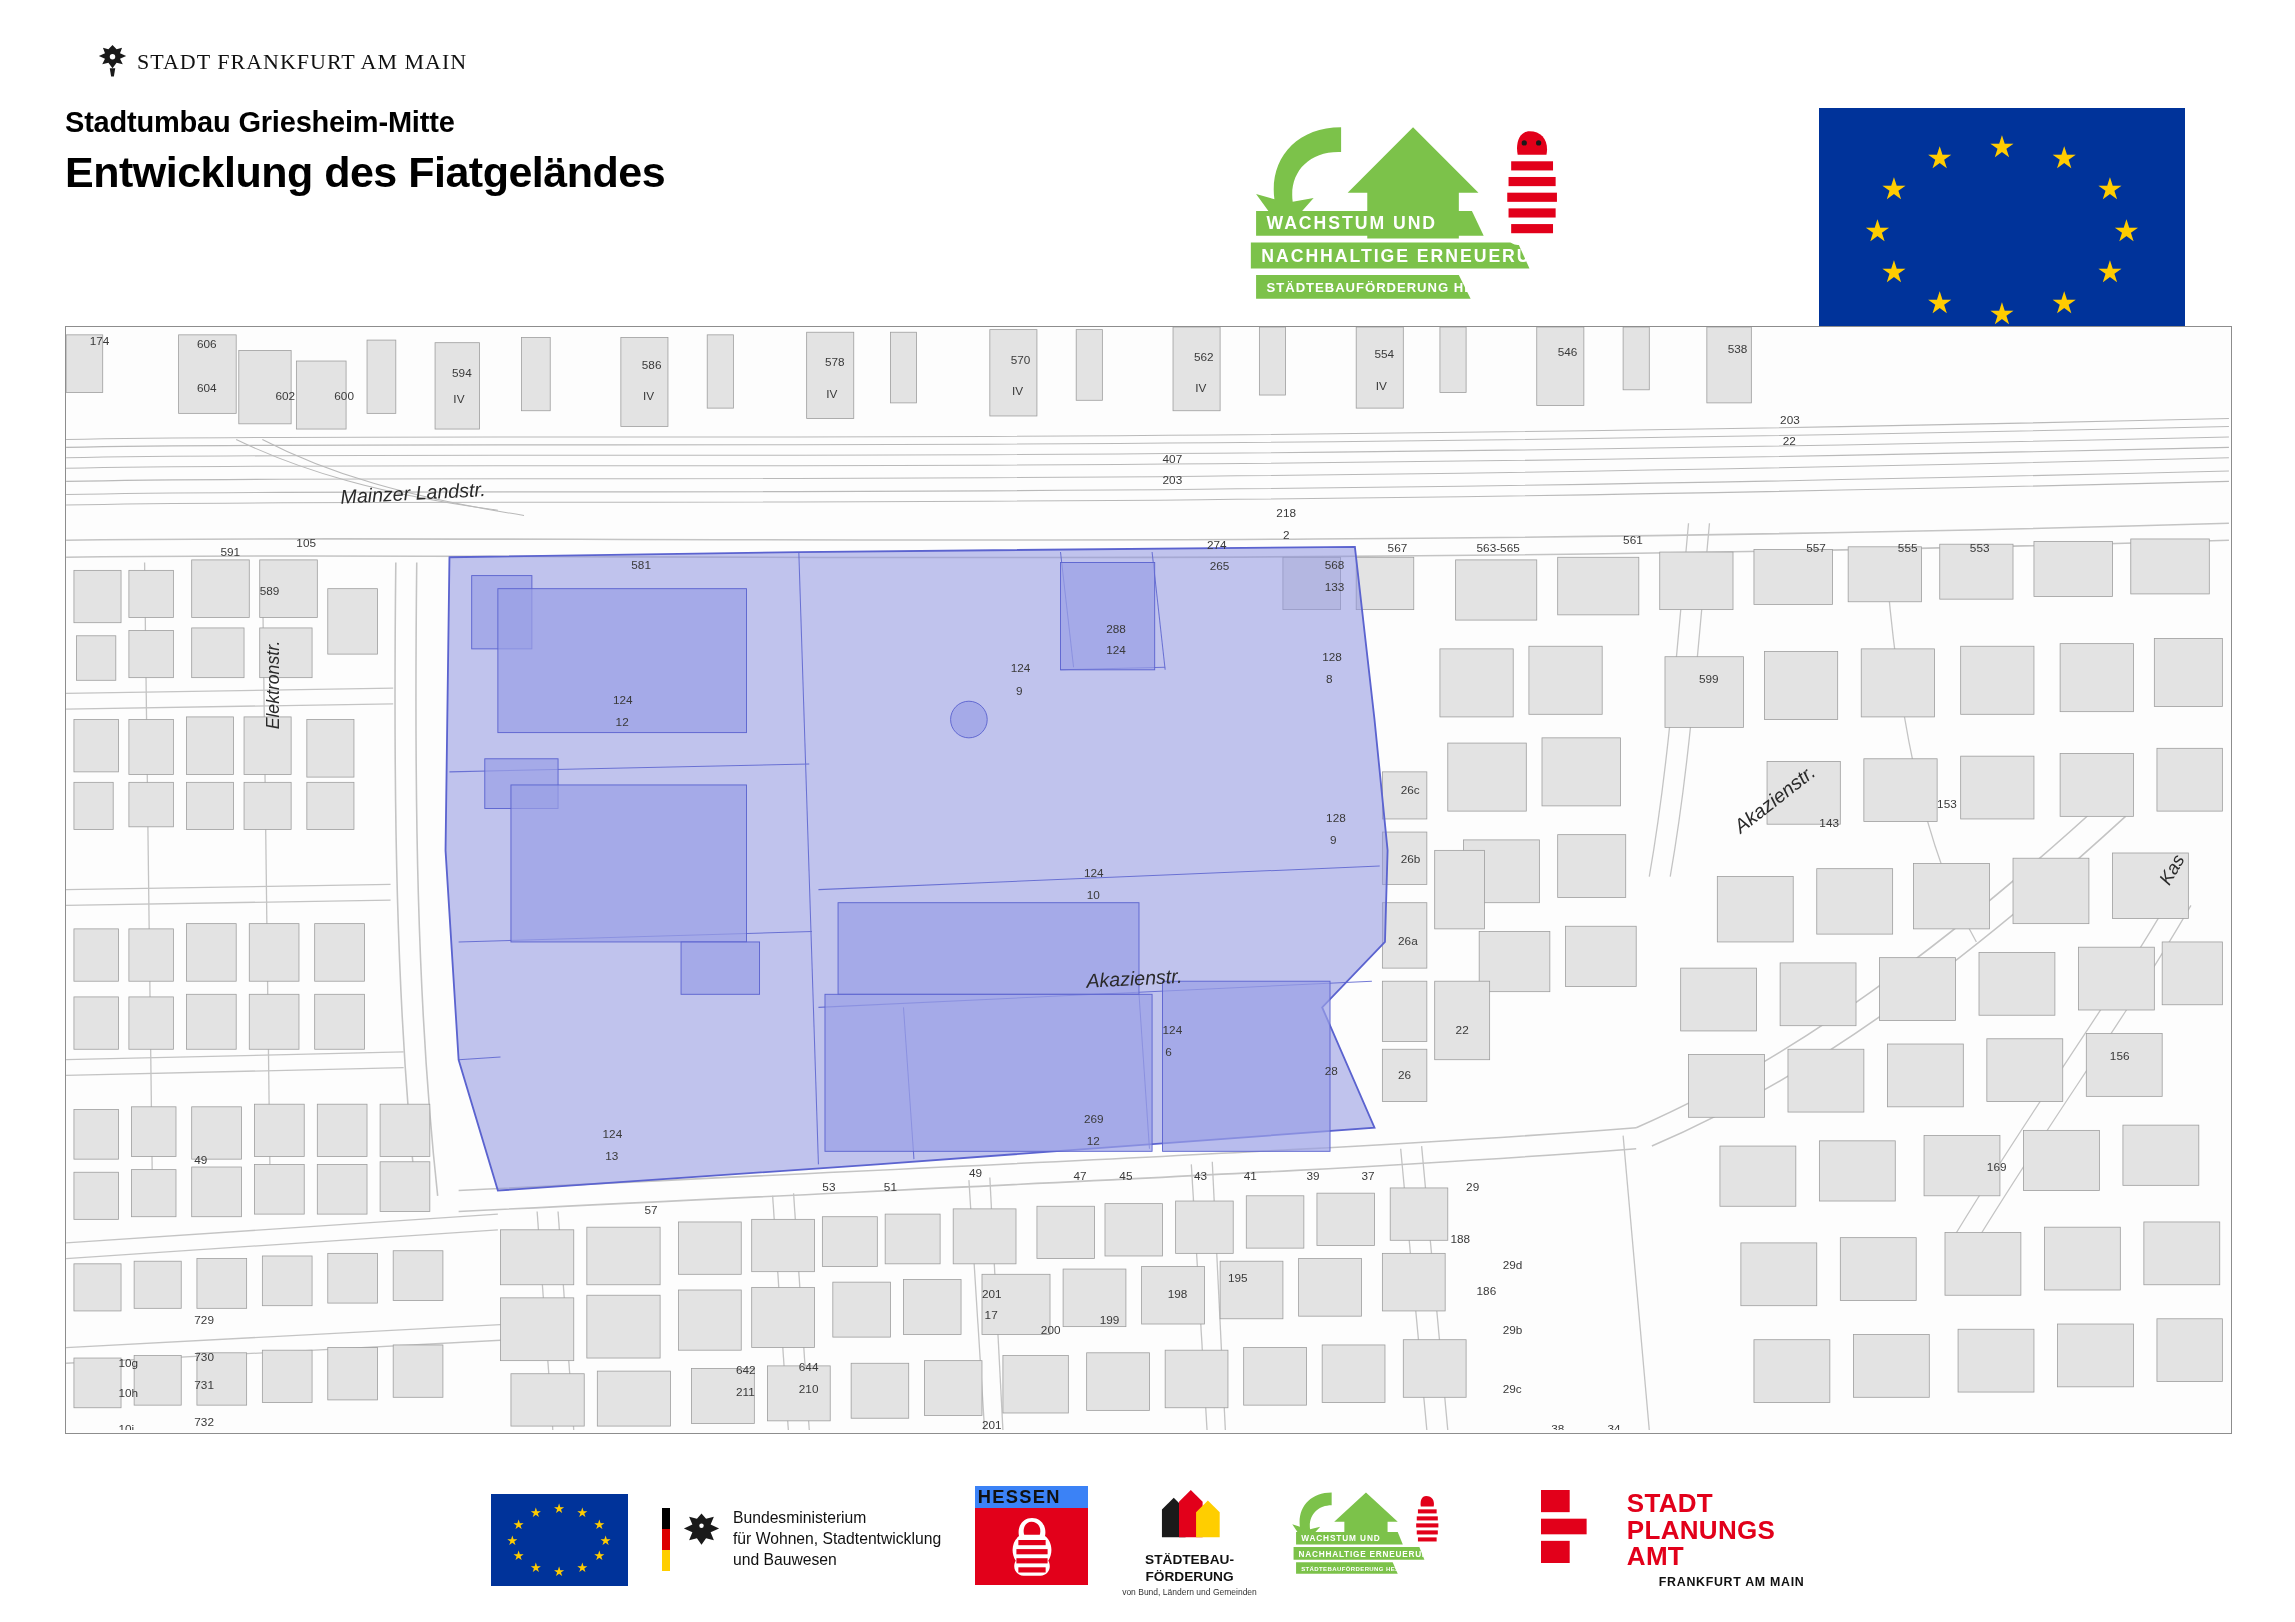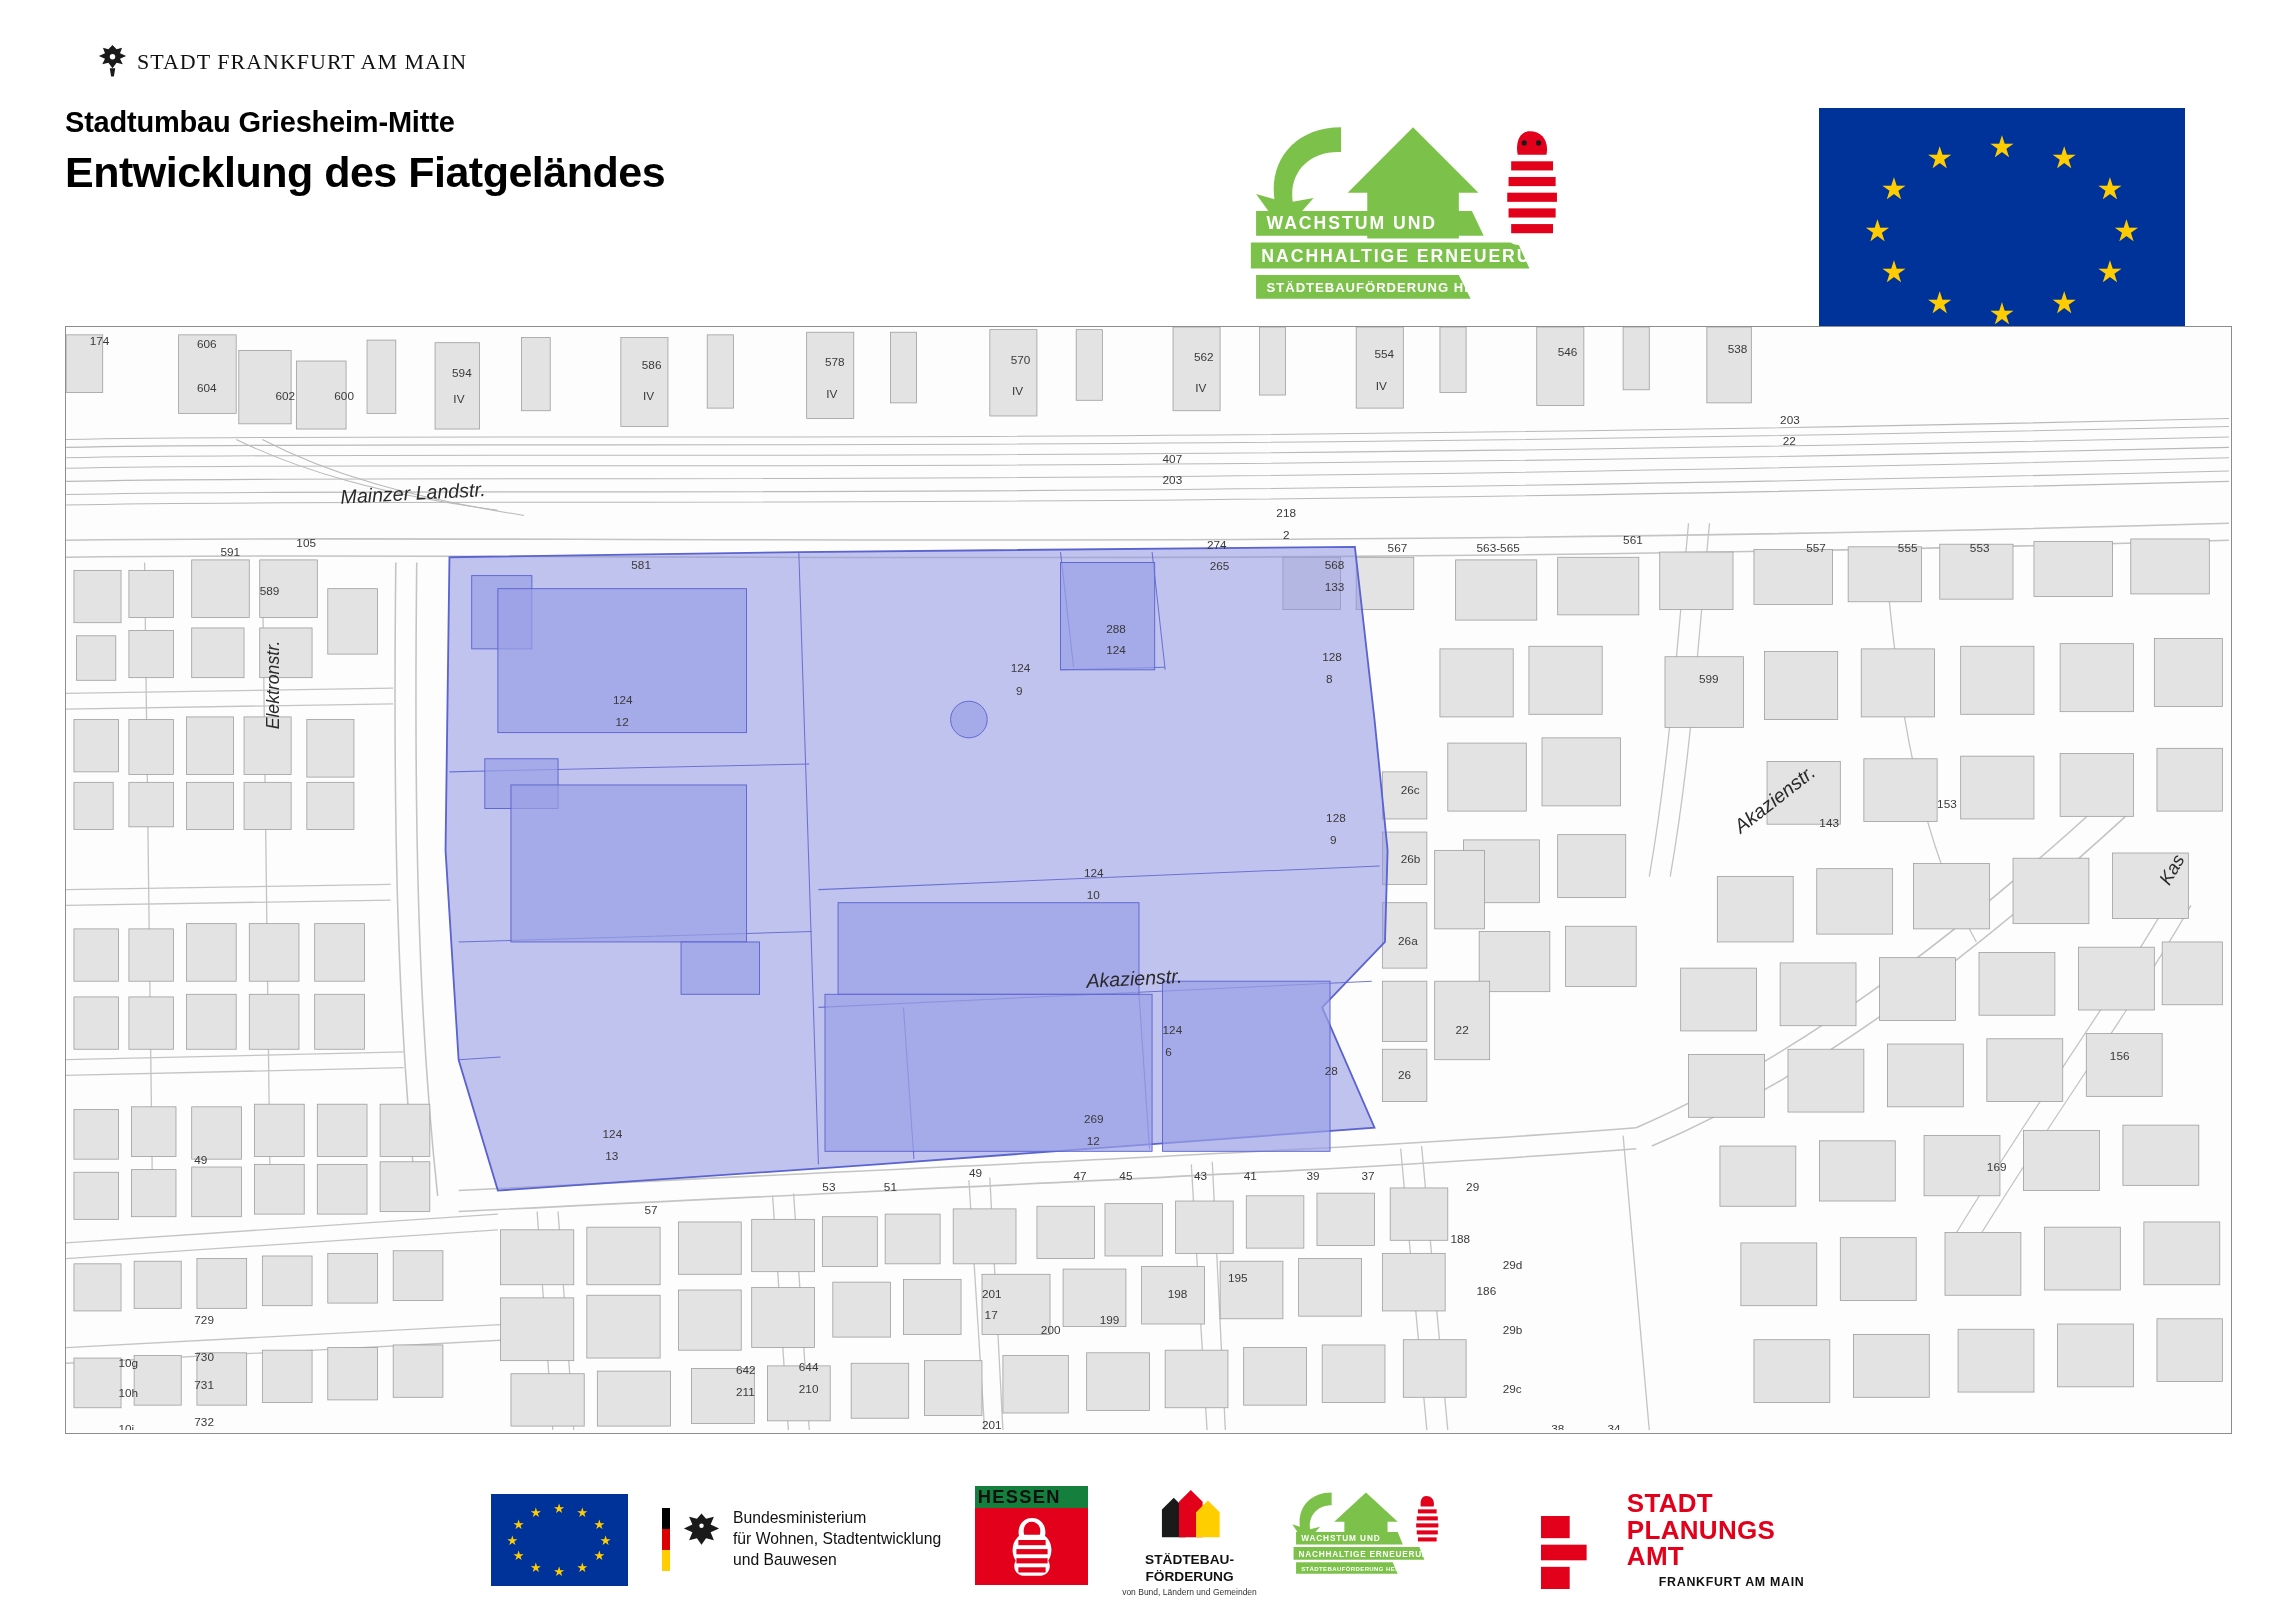--- a/index.html
+++ b/index.html
@@ -137,33 +137,33 @@
   #bmi-logo { display: flex; gap: 10px; }
   #bmi-logo .flagbar { width: 8.5px; height: 63px; display:flex; flex-direction:column; }
   #bmi-logo .flagbar i { flex:1; display:block; }
   #bmi-text { font-size: 15.7px; line-height: 1.32; color: #111; }
 
   #hessen-logo {
     width: 113px; height: 108px; background: #fff;
     border: 0; position: relative;
   }
   #hessen-logo .hdr {
-    background: #15803d; color: #111; font-weight: bold; font-size: 18.3px;
+    background: #3b82f6; color: #111; font-weight: bold; font-size: 18.3px;
     letter-spacing: 1.3px; text-align: left; padding-left: 2.6px;
   }
   #hessen-logo .body {
     background: #e2001a; height: 77px; display:flex; align-items:center; justify-content:center;
   }
   #stb-logo { text-align: center; }
   #stb-text { font-size: 13.7px; font-weight: bold; line-height: 1.25; color: #111; margin-top: 3.9px; }
   #stb-sub { font-size: 8.5px; font-weight: normal; color: #333; margin-top: 2px; }
 
   #wachstum-logo-bottom { width: 216px; height: 98px; position: relative; }
 
-  #spa-logo { display: flex; align-items: flex-end; gap: 13px; }
+  #spa-logo { display: flex; align-items: flex-start; gap: 13px; }
   #spa-mark { width: 73px; height: 73px; position: relative; }
   #spa-text { color: #e2001a; font-weight: bold; font-size: 26px; line-height: 1.02; letter-spacing: 0.3px; }
   #spa-sub { color: #111; font-weight: bold; font-size: 12.4px; letter-spacing: 0.7px; margin-top: 4.6px; padding-left: 32px; }
 </style>
 </head>
 <body>
 
 <div id="header-logo-city">
   <svg class="eagle" viewBox="0 0 60 60">
     <path d="M30 6 L36 12 L44 10 L41 18 L50 22 L41 26 L45 34 L36 32 L30 40 L24 32 L15 34 L19 26 L10 22 L19 18 L16 10 L24 12 Z" fill="#1a1a1a"></path>

